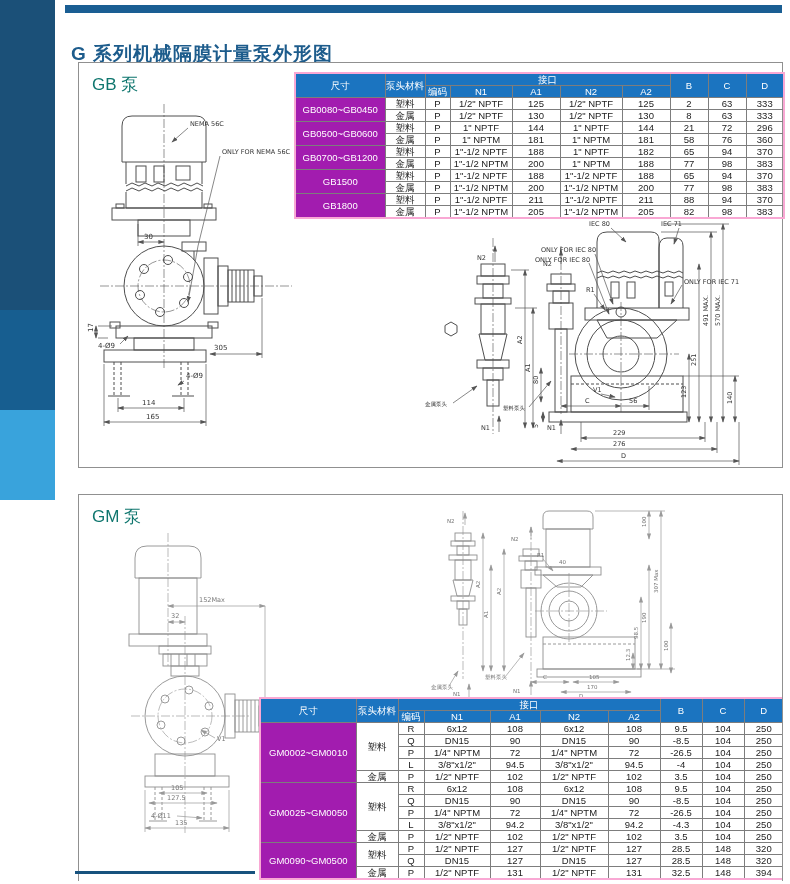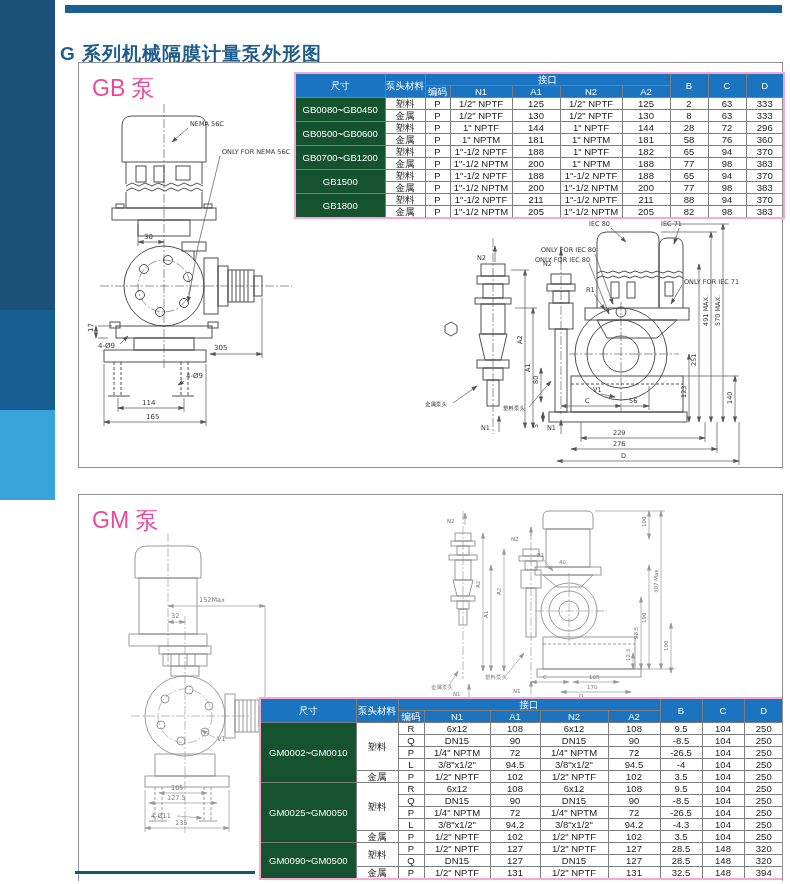--- a/index.html
+++ b/index.html
@@ -3,32 +3,32 @@
 <meta charset="utf-8">
 <style>
   html,body{margin:0;padding:0}
   body{width:790px;height:884px;position:relative;background:#fff;overflow:hidden;
        font-family:"Liberation Sans",sans-serif}
   .topbar{position:absolute;left:65px;top:5px;width:717px;height:8px;background:#1a5e93}
   .lb{position:absolute;left:0;width:55px}
   .lb1{top:0;height:310px;background:#1b5078}
   .lb2{top:310px;height:100px;background:#175e90}
   .lb3{top:410px;height:90px;background:#39a3dc}
-  .title{position:absolute;left:60px;top:28px;font-size:19px;font-weight:bold;color:#1d5c8c;letter-spacing:1px}
+  .title{position:absolute;left:71px;top:28px;font-size:19px;font-weight:bold;color:#1d5c8c;letter-spacing:1px}
   .panel{position:absolute;left:78px;width:703px;border:1px solid #909090;background:#fff}
   .gbp{top:62px;height:404px}
   .gmp{top:494px;height:386px;border-bottom:none;overflow:hidden}
-  .plabel{position:absolute;left:13px;top:10px;font-size:23px;color:#ec4899}
+  .plabel{position:absolute;left:13px;top:10px;font-size:17px;color:#0f766e}
   .bottomrule{position:absolute;left:75px;top:871px;width:180px;height:3px;background:#17527e}
 
   table.spec{position:absolute;border-collapse:collapse;table-layout:fixed;border:2px solid #f9a8d4}
   table.spec td{border:1px solid #7d7d7d;text-align:center;vertical-align:middle;padding:0;
       font-size:9.5px;color:#222;height:11px;line-height:11px;white-space:nowrap;overflow:hidden}
   table.spec td.h{background:#1b74c0;color:#fff;font-size:9.5px}
-  table.spec td.s{background:#14532d;color:#fff}
+  table.spec td.s{background:#a21caf;color:#fff}
   .gbt{left:215px;top:9px;width:489px}
   .gmt{left:180px;top:202px;width:524px}
 
   svg.dw{position:absolute}
   .ln{stroke:#4f4f4f;stroke-width:1;fill:none}
   .lng{stroke:#8f8f8f;stroke-width:.9;fill:none}
   .dm{stroke:#555;stroke-width:.7;fill:none}
   .dmg{stroke:#9a9a9a;stroke-width:.7;fill:none}
   .cl{stroke-dasharray:9 2 2 2;stroke-width:.6}
   .dsh{stroke-dasharray:3 2}
@@ -290,21 +290,21 @@
           <td>333</td>
         </tr>
     <tr>
           <td class="s" rowspan="2">GB0500~GB0600</td>
           <td>塑料</td>
           <td>P</td>
           <td>1" NPTF</td>
           <td>144</td>
           <td>1" NPTF</td>
           <td>144</td>
-          <td>28</td>
+          <td>21</td>
           <td>72</td>
           <td>296</td>
         </tr>
     <tr>
           <td>金属</td>
           <td>P</td>
           <td>1" NPTM</td>
           <td>181</td>
           <td>1" NPTM</td>
           <td>181</td>

